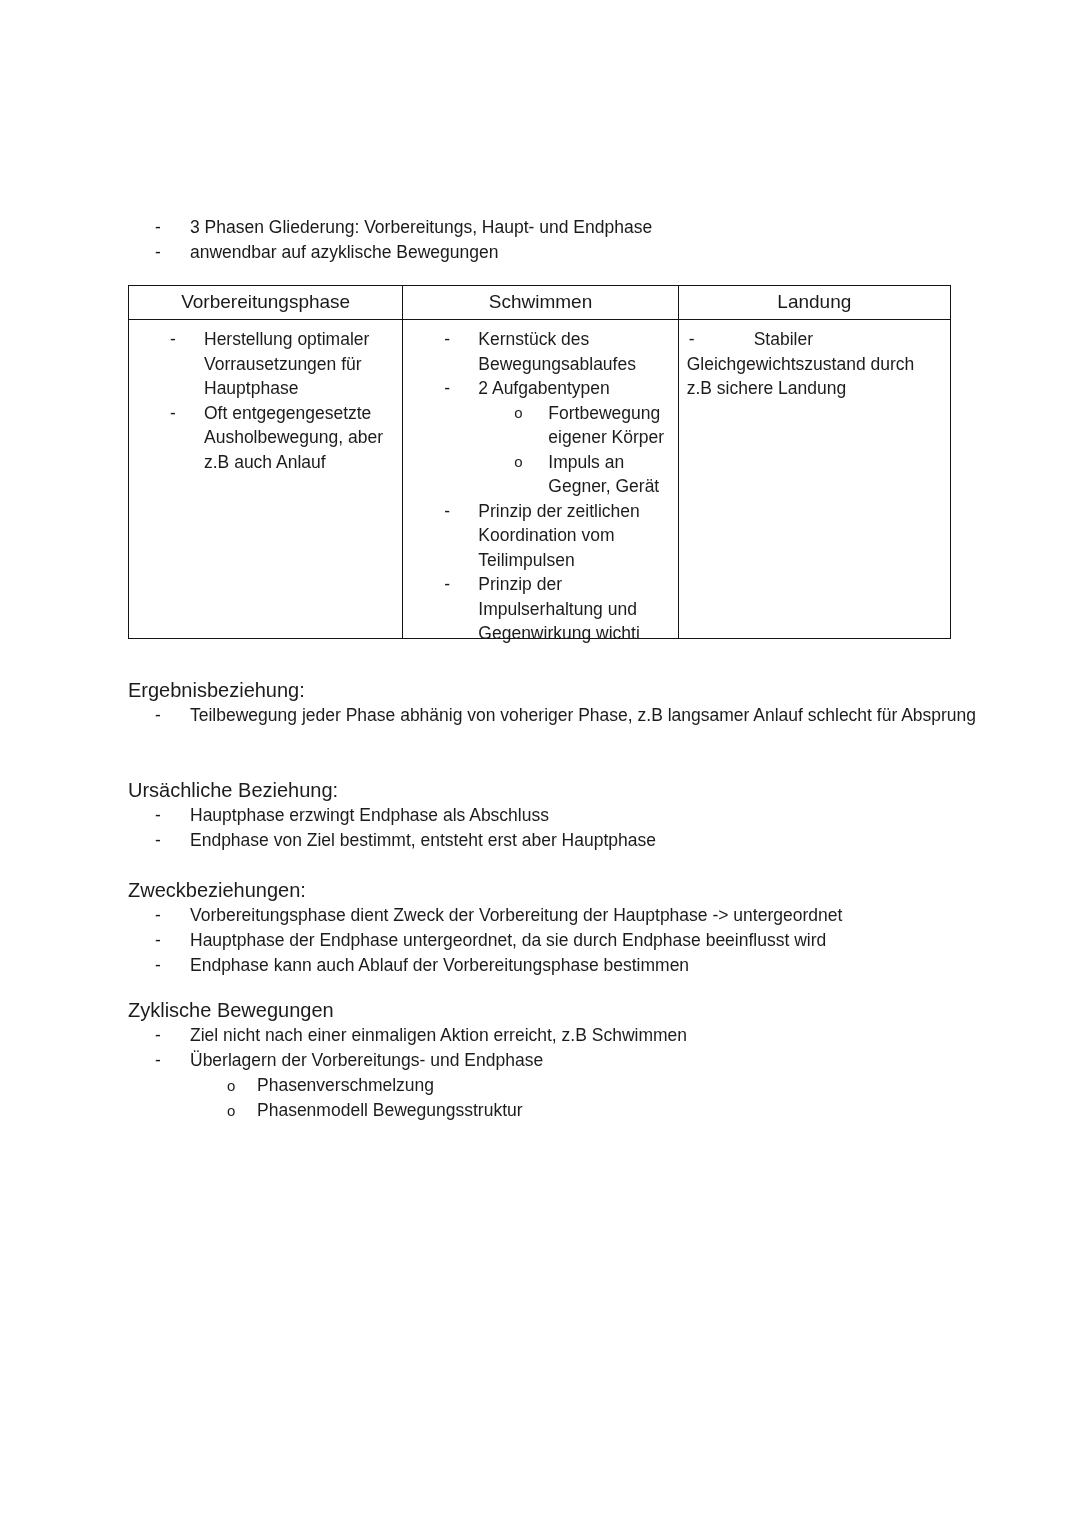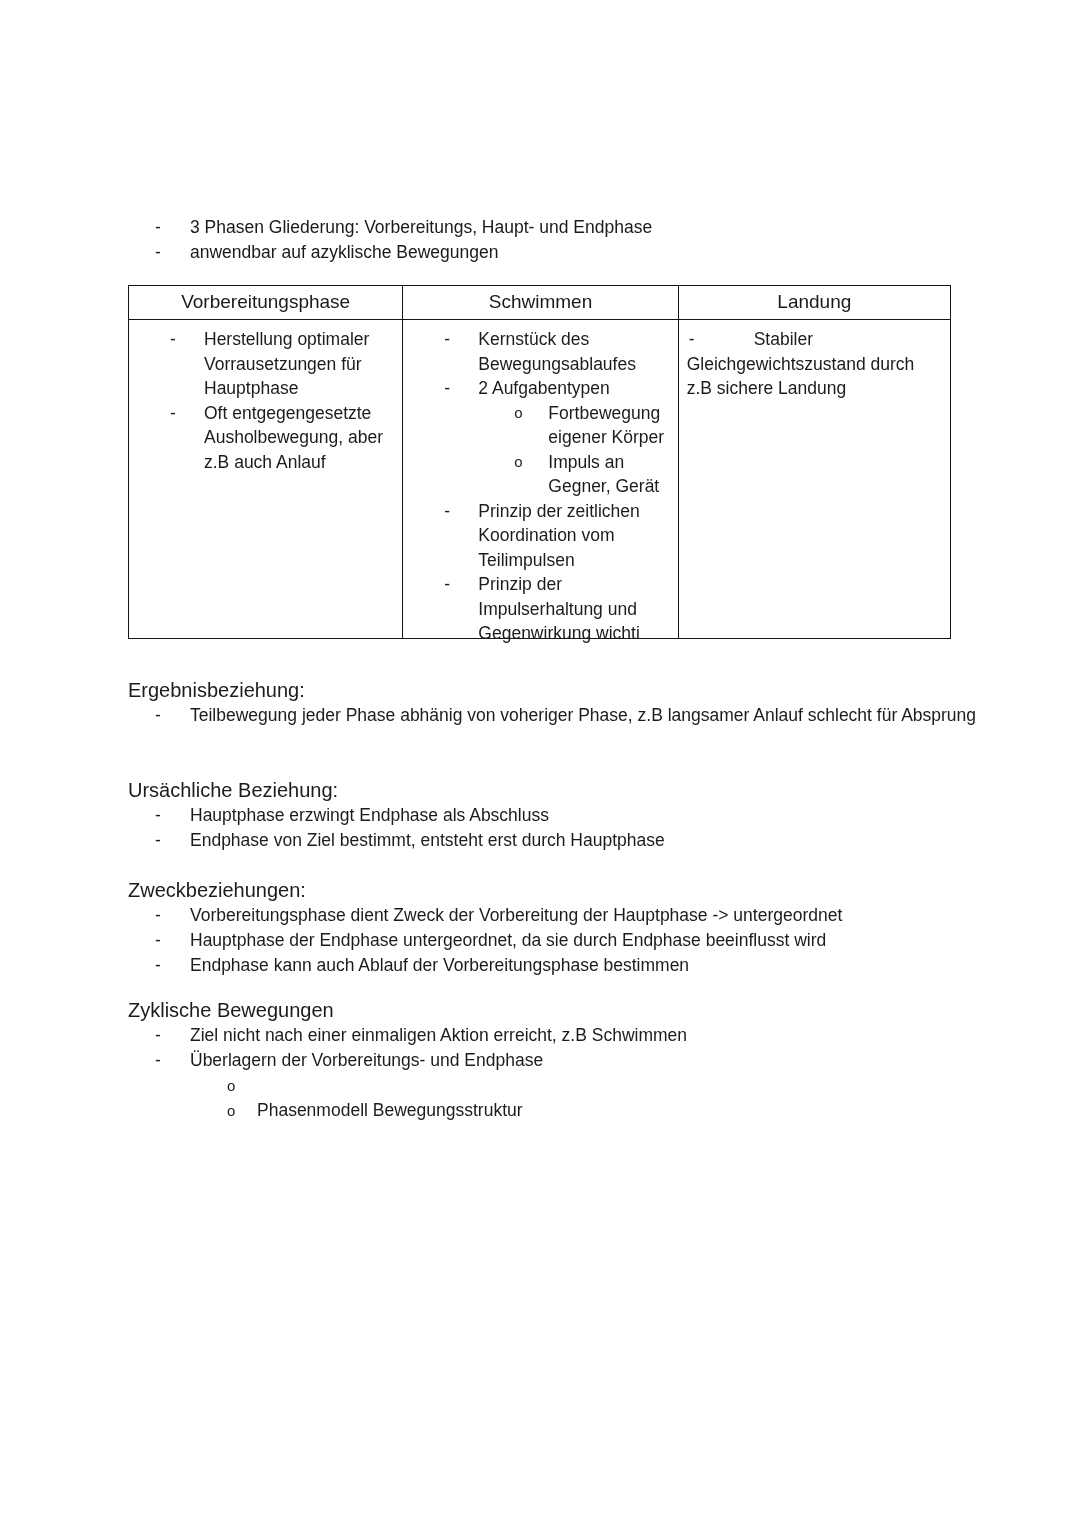--- a/index.html
+++ b/index.html
@@ -264,21 +264,21 @@
     <span class="btxt">Teilbewegung jeder Phase abhänig von voheriger Phase, z.B langsamer Anlauf schlecht für Absprung</span>
   </div>
 
   <div class="line sec-head" style="top:778px;">Ursächliche Beziehung:</div>
   <div class="bullet-row" style="top:803px;">
     <span class="dash">-</span>
     <span class="btxt">Hauptphase erzwingt Endphase als Abschluss</span>
   </div>
   <div class="bullet-row" style="top:828px;">
     <span class="dash">-</span>
-    <span class="btxt">Endphase von Ziel bestimmt, entsteht erst durch Hauptphase</span>
+    <span class="btxt">Endphase von Ziel bestimmt, entsteht erst aber Hauptphase</span>
   </div>
 
   <div class="line sec-head" style="top:878px;">Zweckbeziehungen:</div>
   <div class="bullet-row" style="top:903px;">
     <span class="dash">-</span>
     <span class="btxt">Vorbereitungsphase dient Zweck der Vorbereitung der Hauptphase -&gt; untergeordnet</span>
   </div>
   <div class="bullet-row" style="top:928px;">
     <span class="dash">-</span>
     <span class="btxt">Hauptphase der Endphase untergeordnet, da sie durch Endphase beeinflusst wird</span>
@@ -292,19 +292,20 @@
   <div class="bullet-row" style="top:1023px;">
     <span class="dash">-</span>
     <span class="btxt">Ziel nicht nach einer einmaligen Aktion erreicht, z.B Schwimmen</span>
   </div>
   <div class="bullet-row" style="top:1048px;">
     <span class="dash">-</span>
     <span class="btxt">Überlagern der Vorbereitungs- und Endphase</span>
   </div>
   <div class="bullet-row lvl2" style="top:1073px;">
     <span class="dash">o</span>
+    <span class="btxt">Phasenverschmelzung</span>
   </div>
   <div class="bullet-row lvl2" style="top:1098px;">
     <span class="dash">o</span>
     <span class="btxt">Phasenmodell Bewegungsstruktur</span>
   </div>
 
 </div>
 
 </body></html>

